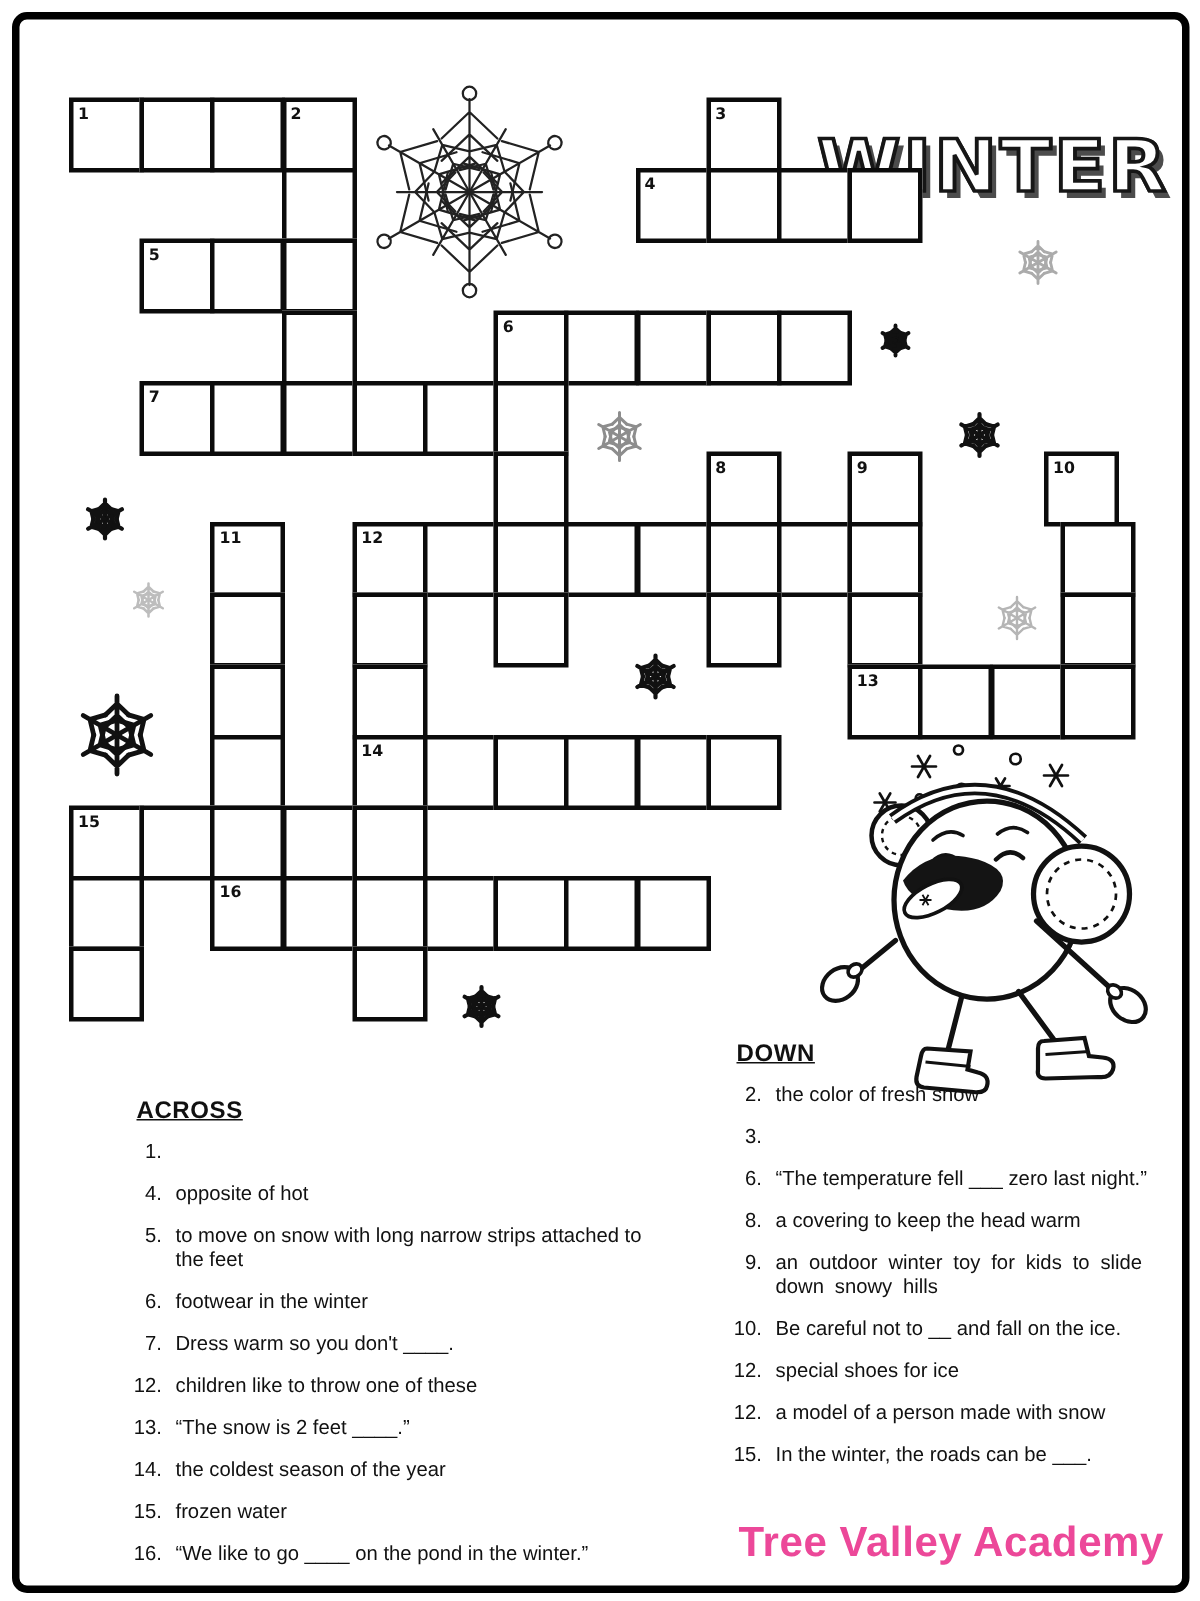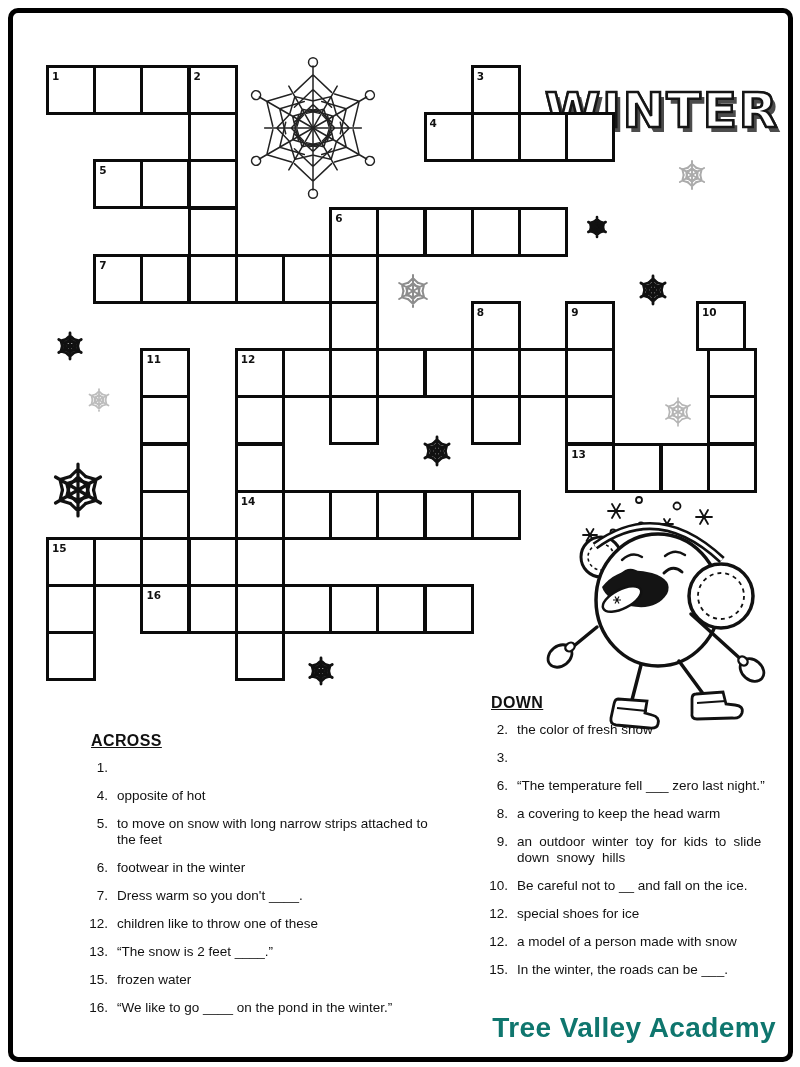--- a/index.html
+++ b/index.html
@@ -45,21 +45,21 @@
     letter-spacing:.4px;margin:0 0 10px 7px;
   }
   ul.clues{list-style:none;margin:0;padding:0;}
   li.clue{display:flex;margin:0 0 12.5px 0;font-size:13.5px;line-height:15.5px;}
   li.clue .cnum{flex:none;width:24px;text-align:right;margin-right:9px;}
   li.clue .ctext{white-space:pre-line;}
   li.clue .ctext.wide{word-spacing:3.5px;}
   
   .brand{
     position:absolute;right:24px;top:1012px;
-    font-size:28px;font-weight:bold;color:#0f766e;letter-spacing:.4px;
+    font-size:28px;font-weight:bold;color:#ec4899;letter-spacing:.4px;
   }
 </style>
 </head>
 <body>
 
 <div class="frame"></div>
 
 <h1 class="title">WINTER</h1>
 
 <div id="grid">
@@ -381,20 +381,24 @@
       </li>
       <li class="clue">
         <span class="cnum">12.</span>
         <span class="ctext">children like to throw one of these</span>
       </li>
       <li class="clue">
         <span class="cnum">13.</span>
         <span class="ctext">“The snow is 2 feet ____.”</span>
       </li>
       <li class="clue">
+        <span class="cnum">14.</span>
+        <span class="ctext">the coldest season of the year</span>
+      </li>
+      <li class="clue">
         <span class="cnum">15.</span>
         <span class="ctext">frozen water</span>
       </li>
       <li class="clue">
         <span class="cnum">16.</span>
         <span class="ctext">“We like to go ____ on the pond in the winter.”</span>
       </li>
     </ul>
 </section>
 

